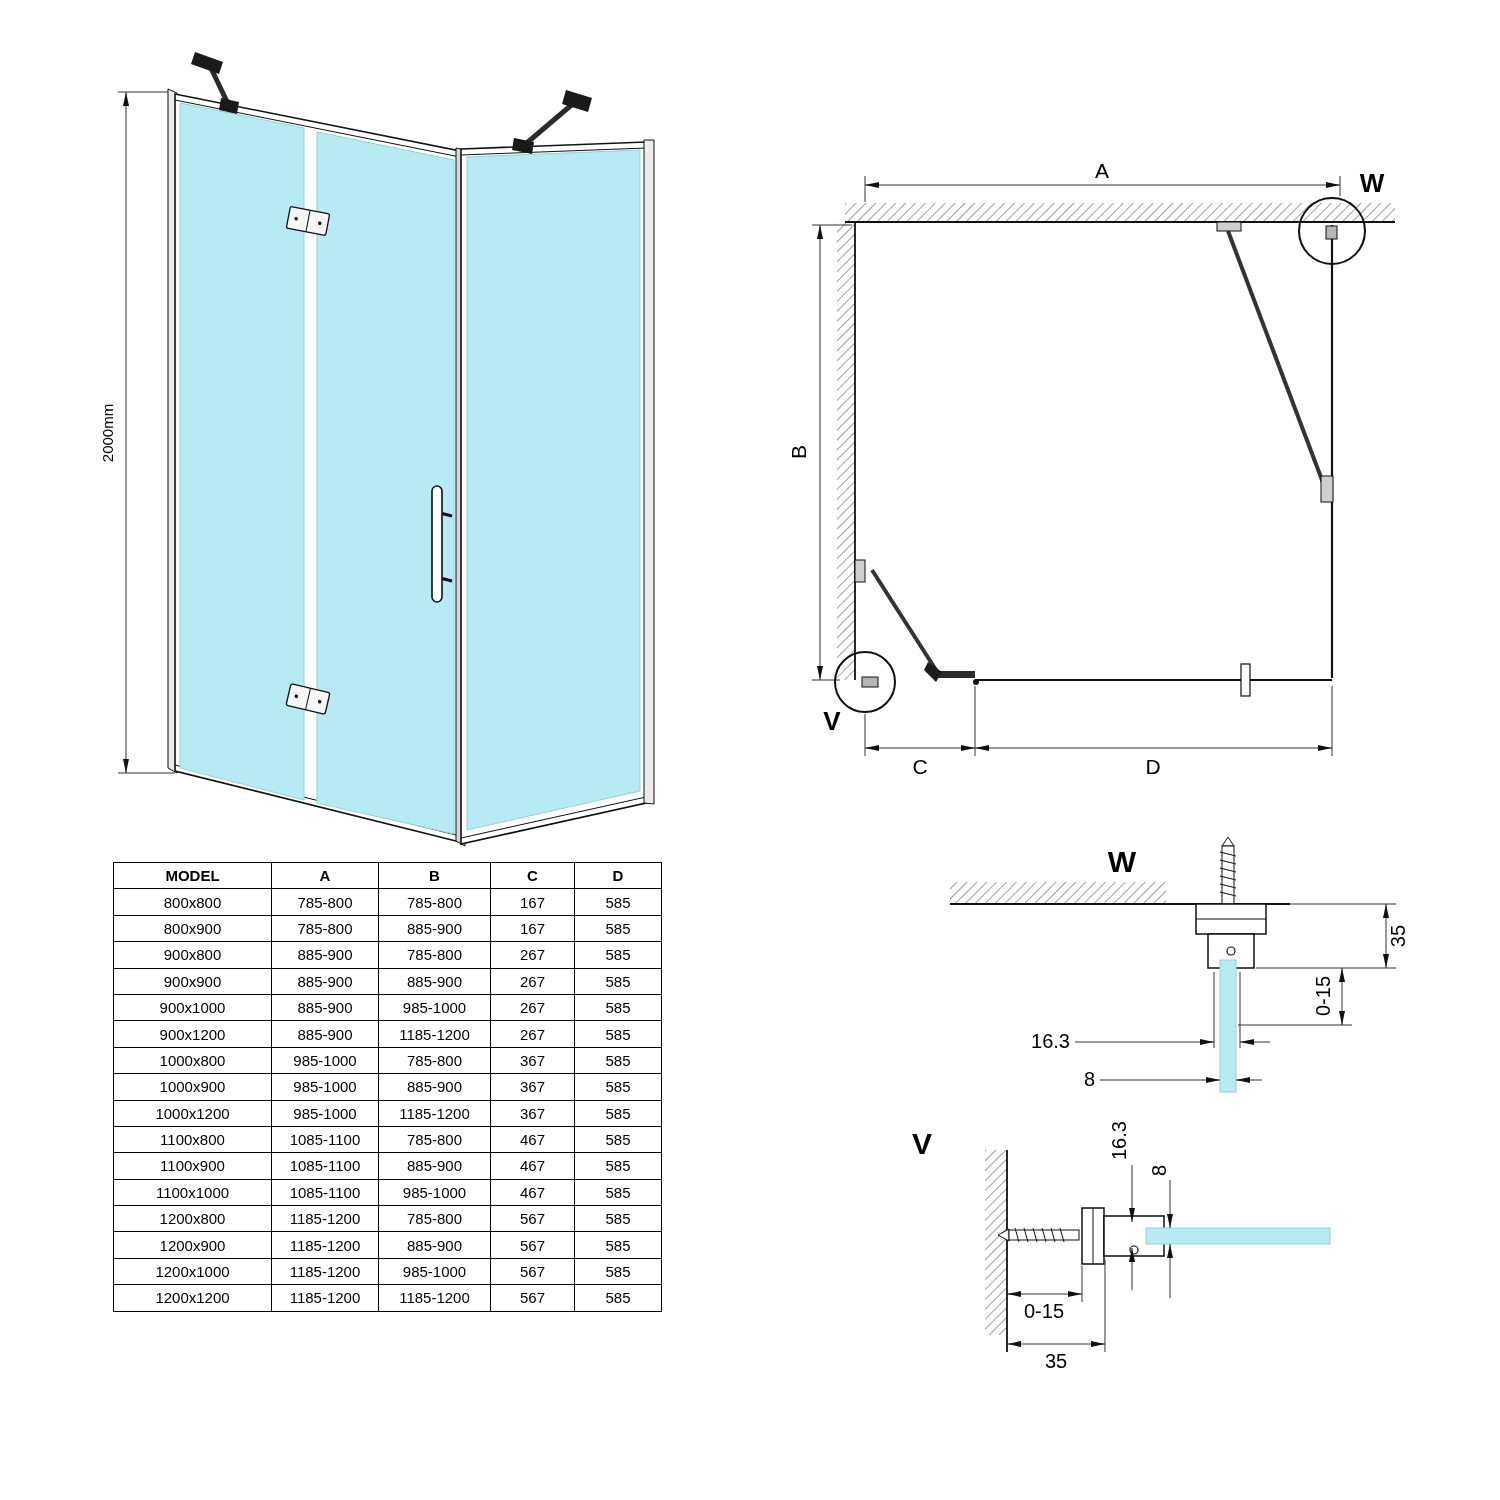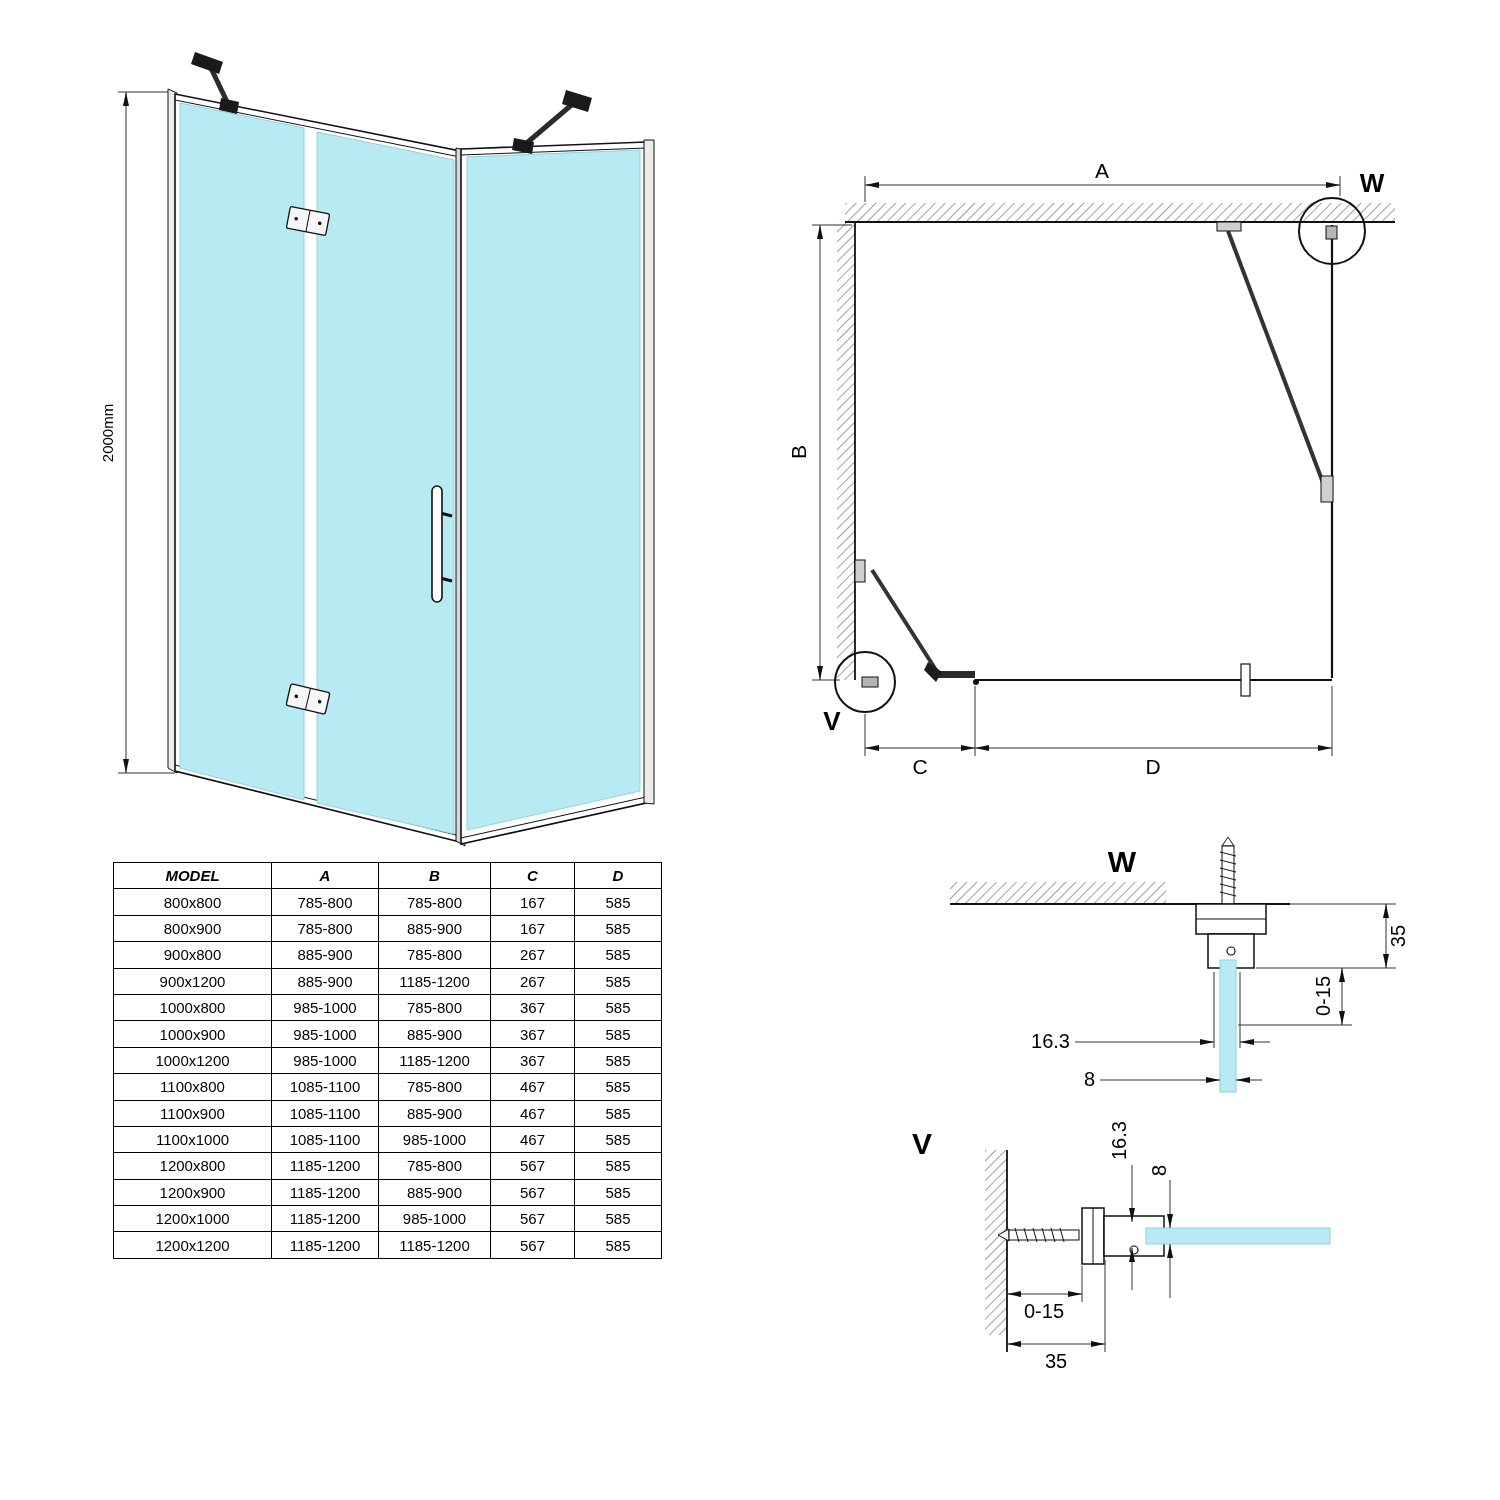--- a/index.html
+++ b/index.html
@@ -8,21 +8,21 @@
   svg{position:absolute;overflow:visible;}
   svg text{font-family:"Liberation Sans",sans-serif;fill:#000;}
   #iso-svg{left:80px;top:40px;}
   #plan-svg{left:780px;top:130px;}
   #details-svg{left:860px;top:820px;}
   .size-table-wrap{position:absolute;left:113px;top:862px;width:548px;}
   table.size-table{border-collapse:collapse;width:100%;table-layout:fixed;}
   table.size-table th,table.size-table td{
     border:1px solid #000;text-align:center;vertical-align:middle;
     font-size:15px;height:25.4px;padding:0 2px;white-space:nowrap;}
-  table.size-table th{font-weight:bold;font-style:italic;}
+  table.size-table th{font-weight:bold;}
 </style>
 </head>
 <body>
 
 <div class="canvas">
 
   <svg id="iso-svg" width="620" height="840" viewBox="0 0 620 840">
     <defs>
       <marker id="arwA" markerWidth="14" markerHeight="10" refX="14" refY="5" orient="auto-start-reverse" markerUnits="userSpaceOnUse">
         <path d="M0,2 L14,5 L0,8 Z" fill="#111"></path>
@@ -306,20 +306,34 @@
             <td>585</td>
           </tr>
           <tr>
             <td>900x800</td>
             <td>885-900</td>
             <td>785-800</td>
             <td>267</td>
             <td>585</td>
           </tr>
           <tr>
+            <td>900x900</td>
+            <td>885-900</td>
+            <td>885-900</td>
+            <td>267</td>
+            <td>585</td>
+          </tr>
+          <tr>
+            <td>900x1000</td>
+            <td>885-900</td>
+            <td>985-1000</td>
+            <td>267</td>
+            <td>585</td>
+          </tr>
+          <tr>
             <td>900x1200</td>
             <td>885-900</td>
             <td>1185-1200</td>
             <td>267</td>
             <td>585</td>
           </tr>
           <tr>
             <td>1000x800</td>
             <td>985-1000</td>
             <td>785-800</td>

